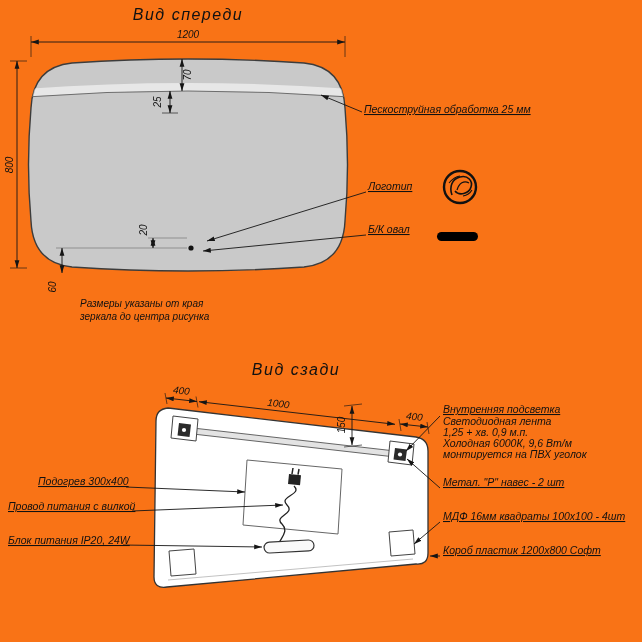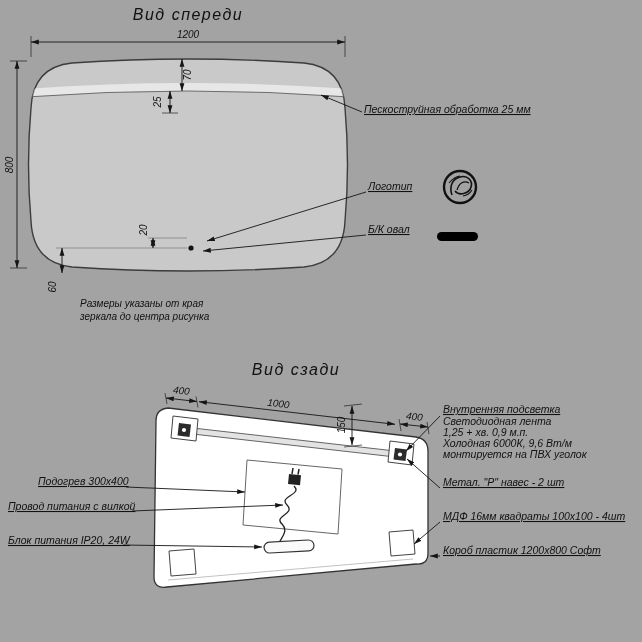--- a/index.html
+++ b/index.html
@@ -1,16 +1,16 @@
 <!DOCTYPE html>
 <html><head>
 <meta charset="utf-8">
 <style>
   html,body{margin:0;padding:0;background:#ffffff;}
-  .canvas{position:relative;width:642px;height:642px;background:#a3a3a3;overflow:hidden;}
+  .canvas{position:relative;width:642px;height:642px;background:#f97316;overflow:hidden;}
   svg text{
     font-family:"Liberation Sans", sans-serif;
     font-style:italic;
     fill:#111;
   }
   .tt{font-size:16px;letter-spacing:1.5px;}
   .lb{font-size:10.5px;}
   .dm{font-size:10px;}
   .nt{font-size:10px;}
   .u{text-decoration:underline;}

